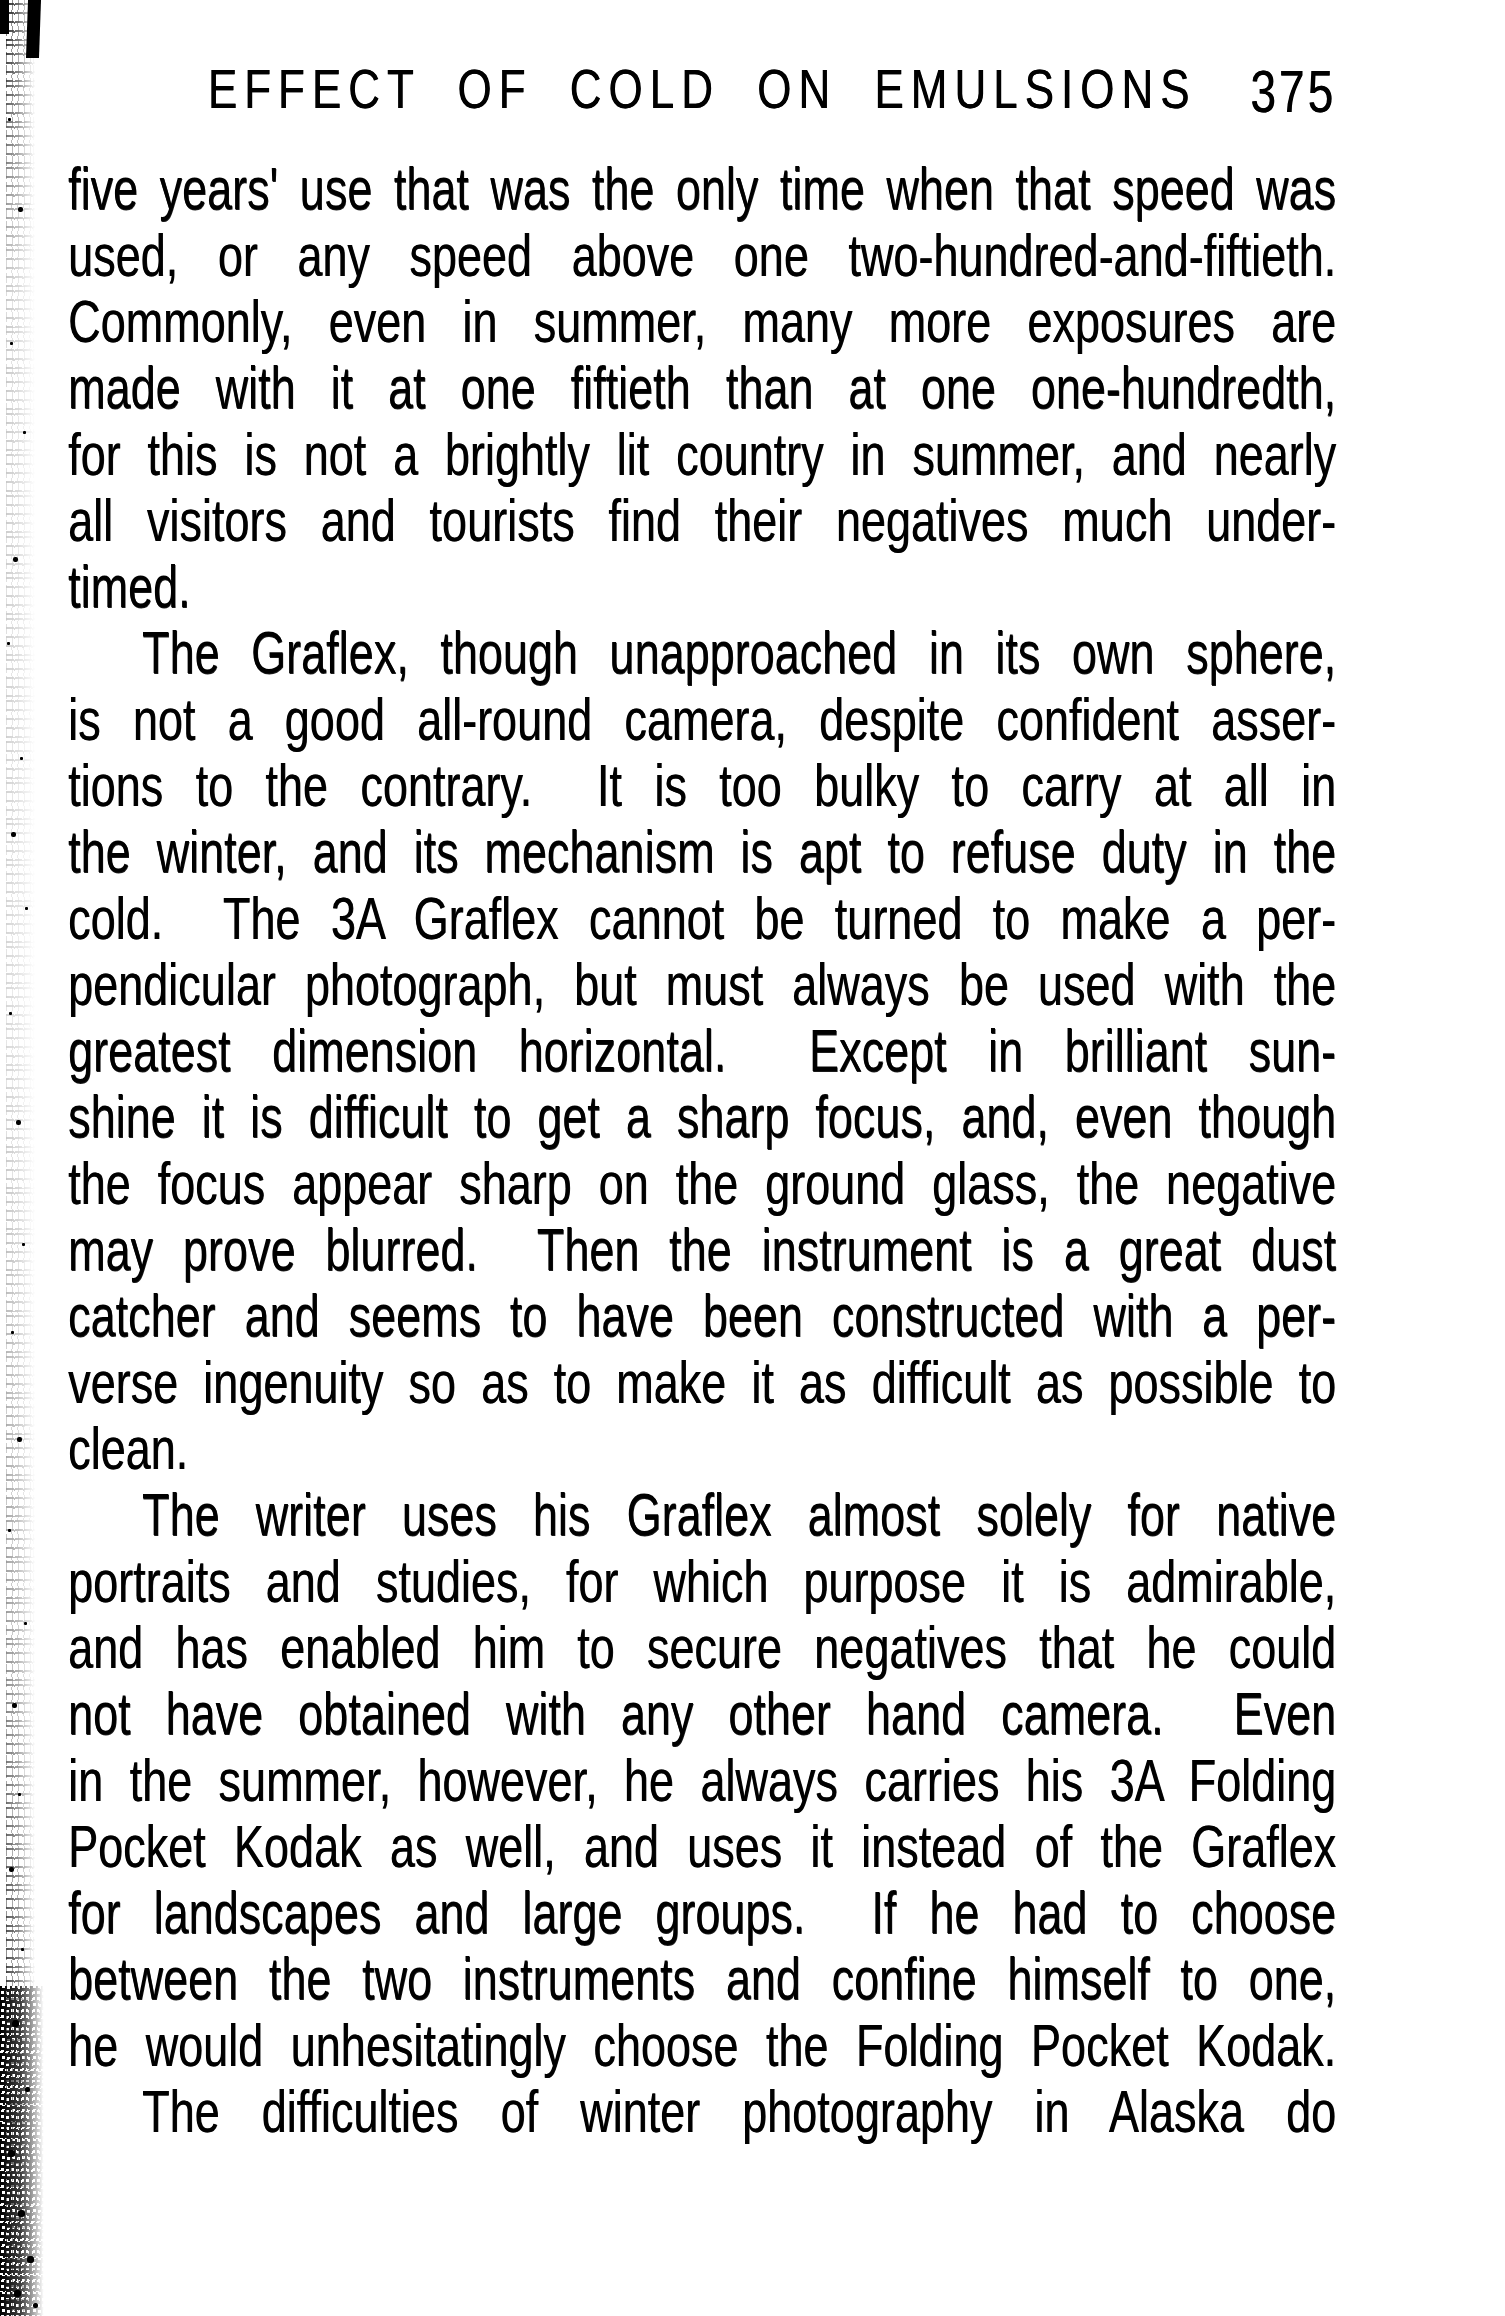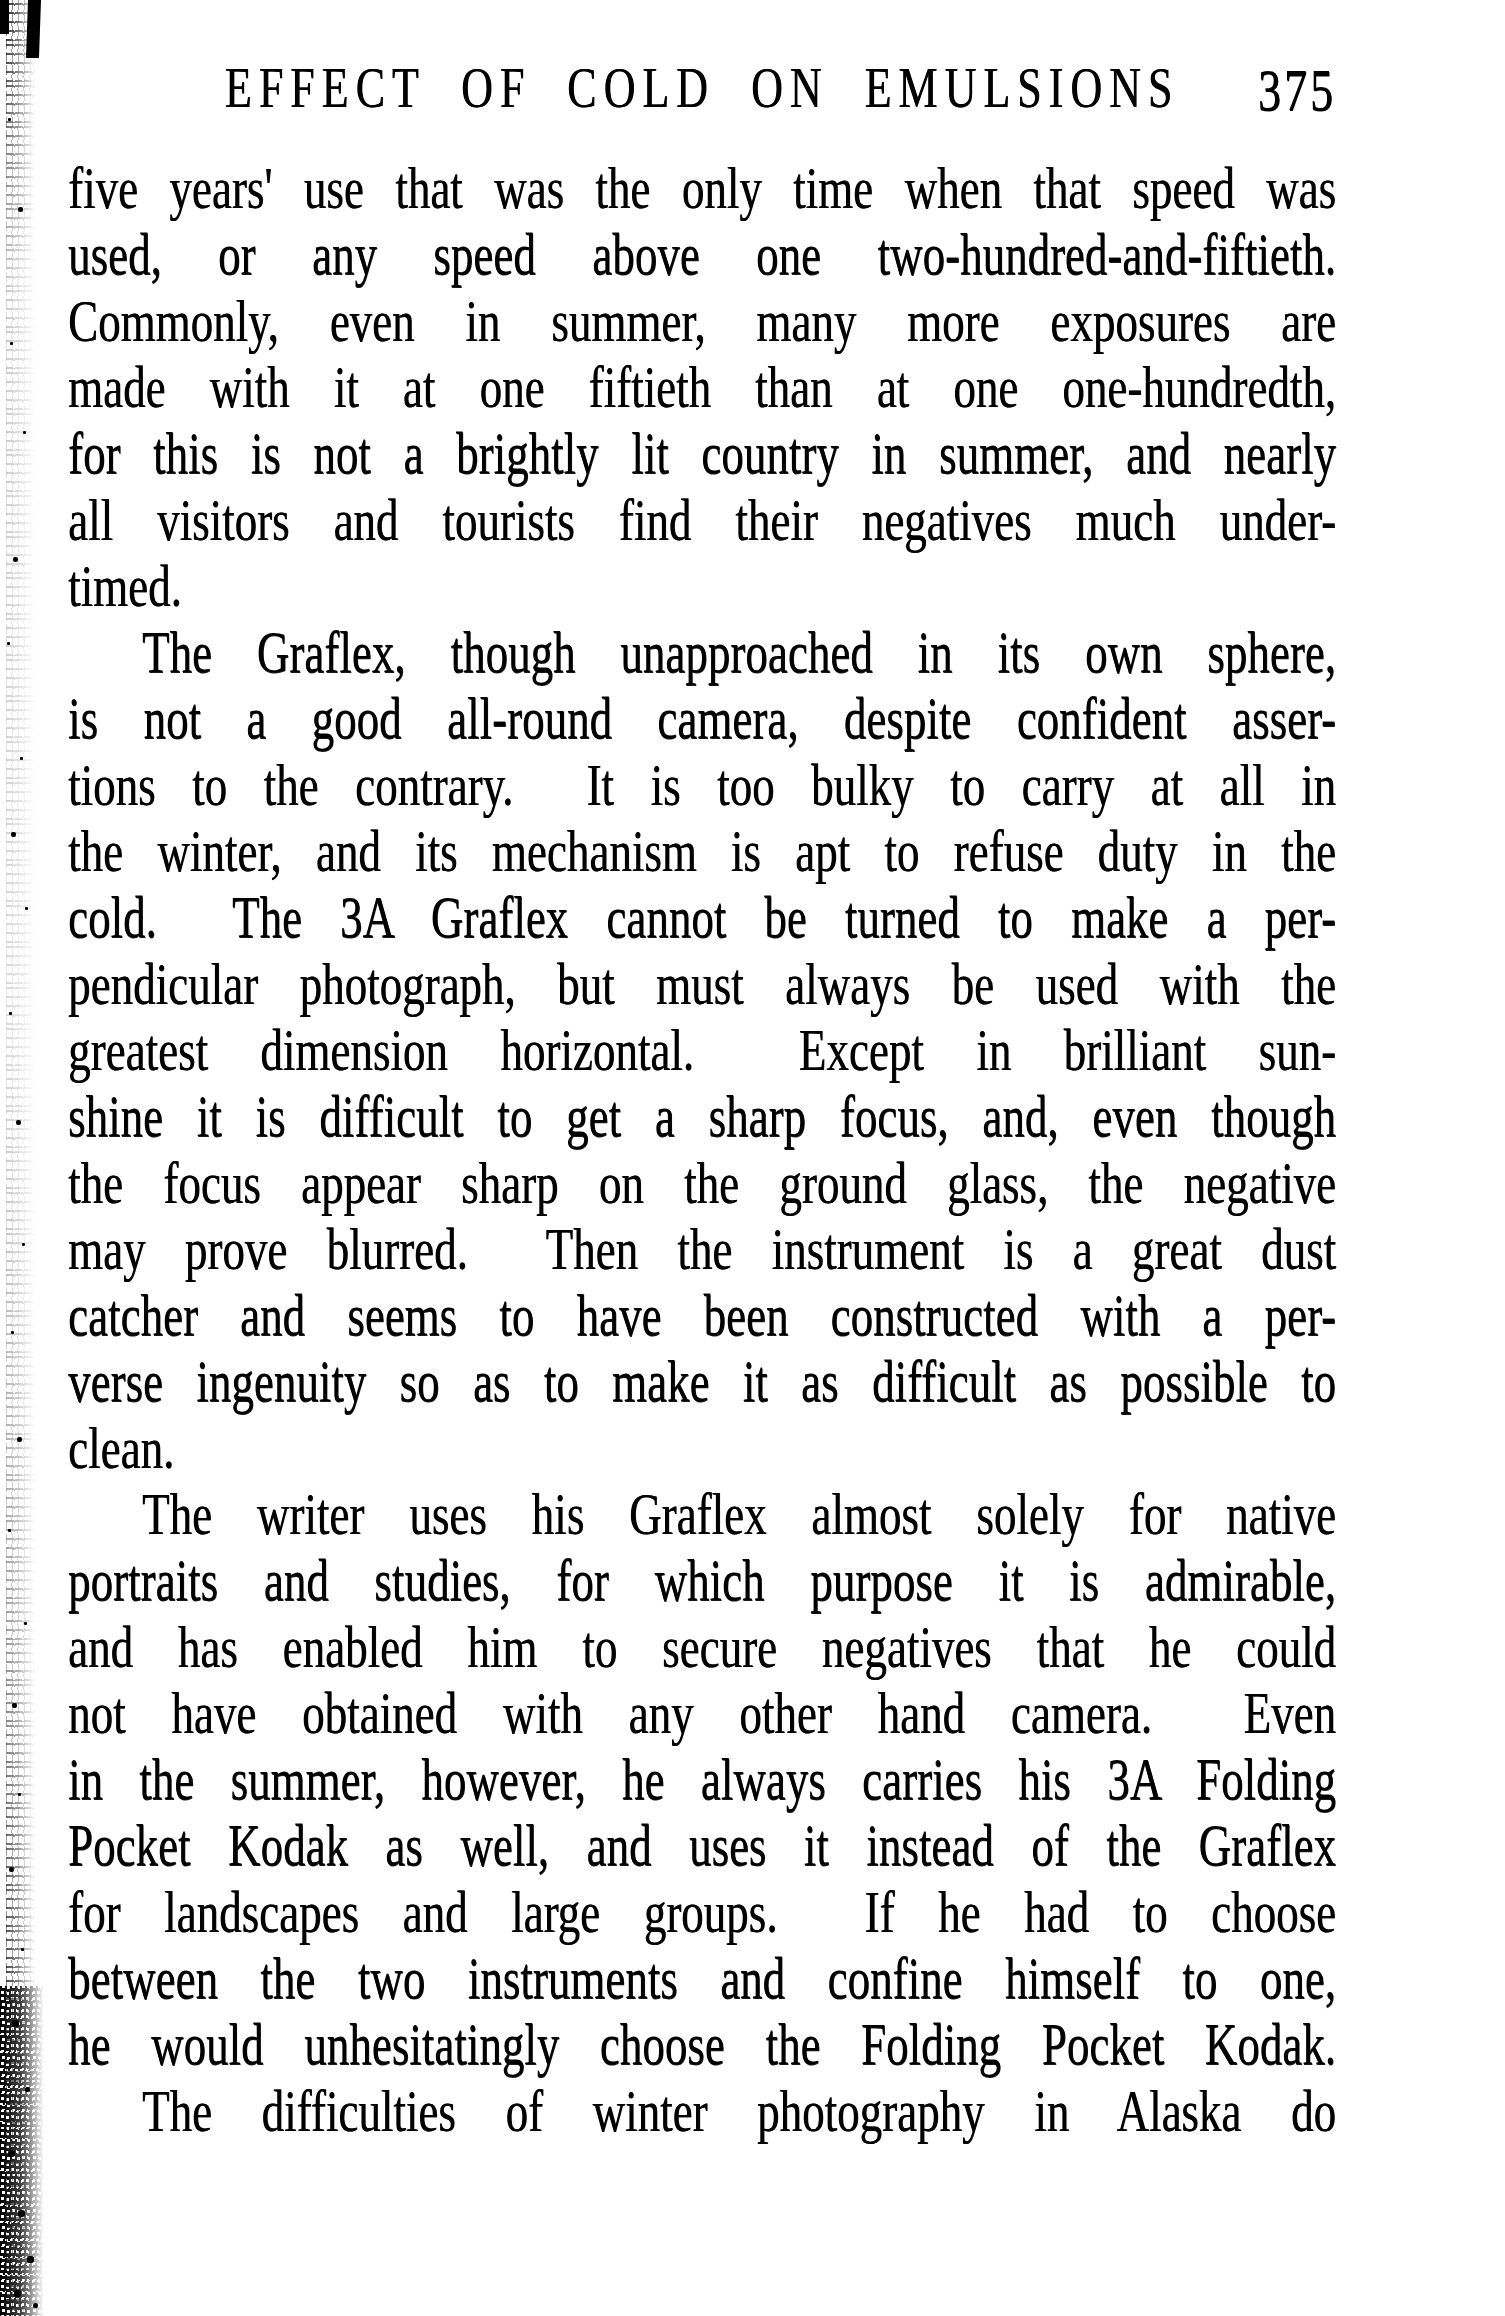--- a/index.html
+++ b/index.html
@@ -6,21 +6,21 @@
     margin: 0;
     padding: 0;
     background: #e8e8e8;
   }
   .page {
     position: relative;
     width: 1505px;
     height: 2316px;
     background: #ffffff;
     overflow: hidden;
-    font-family: Liberation Serif, serif;
+    font-family: Liberation Sans, sans-serif;
     color: #000;
   }
 
   
   .running-head {
     position: absolute;
     left: 68px;
     top: 58px;
     width: 1268px;
     transform: scaleY(1.28);

